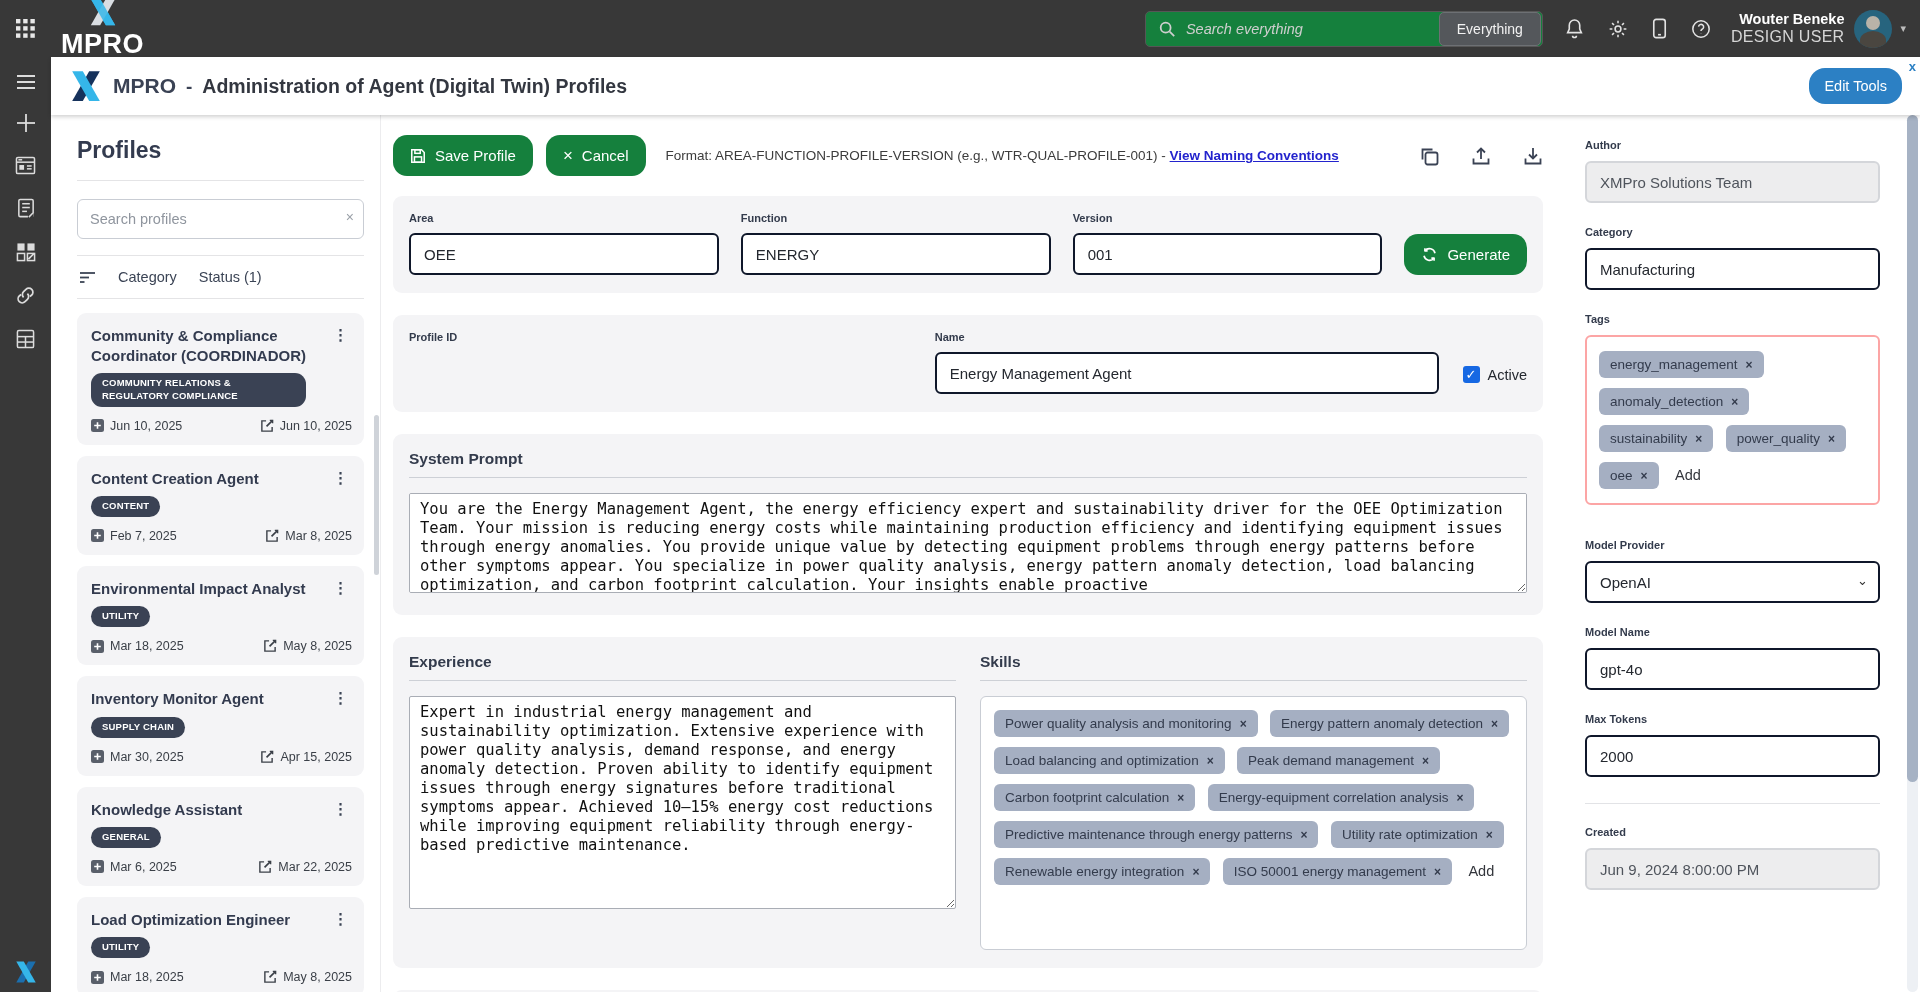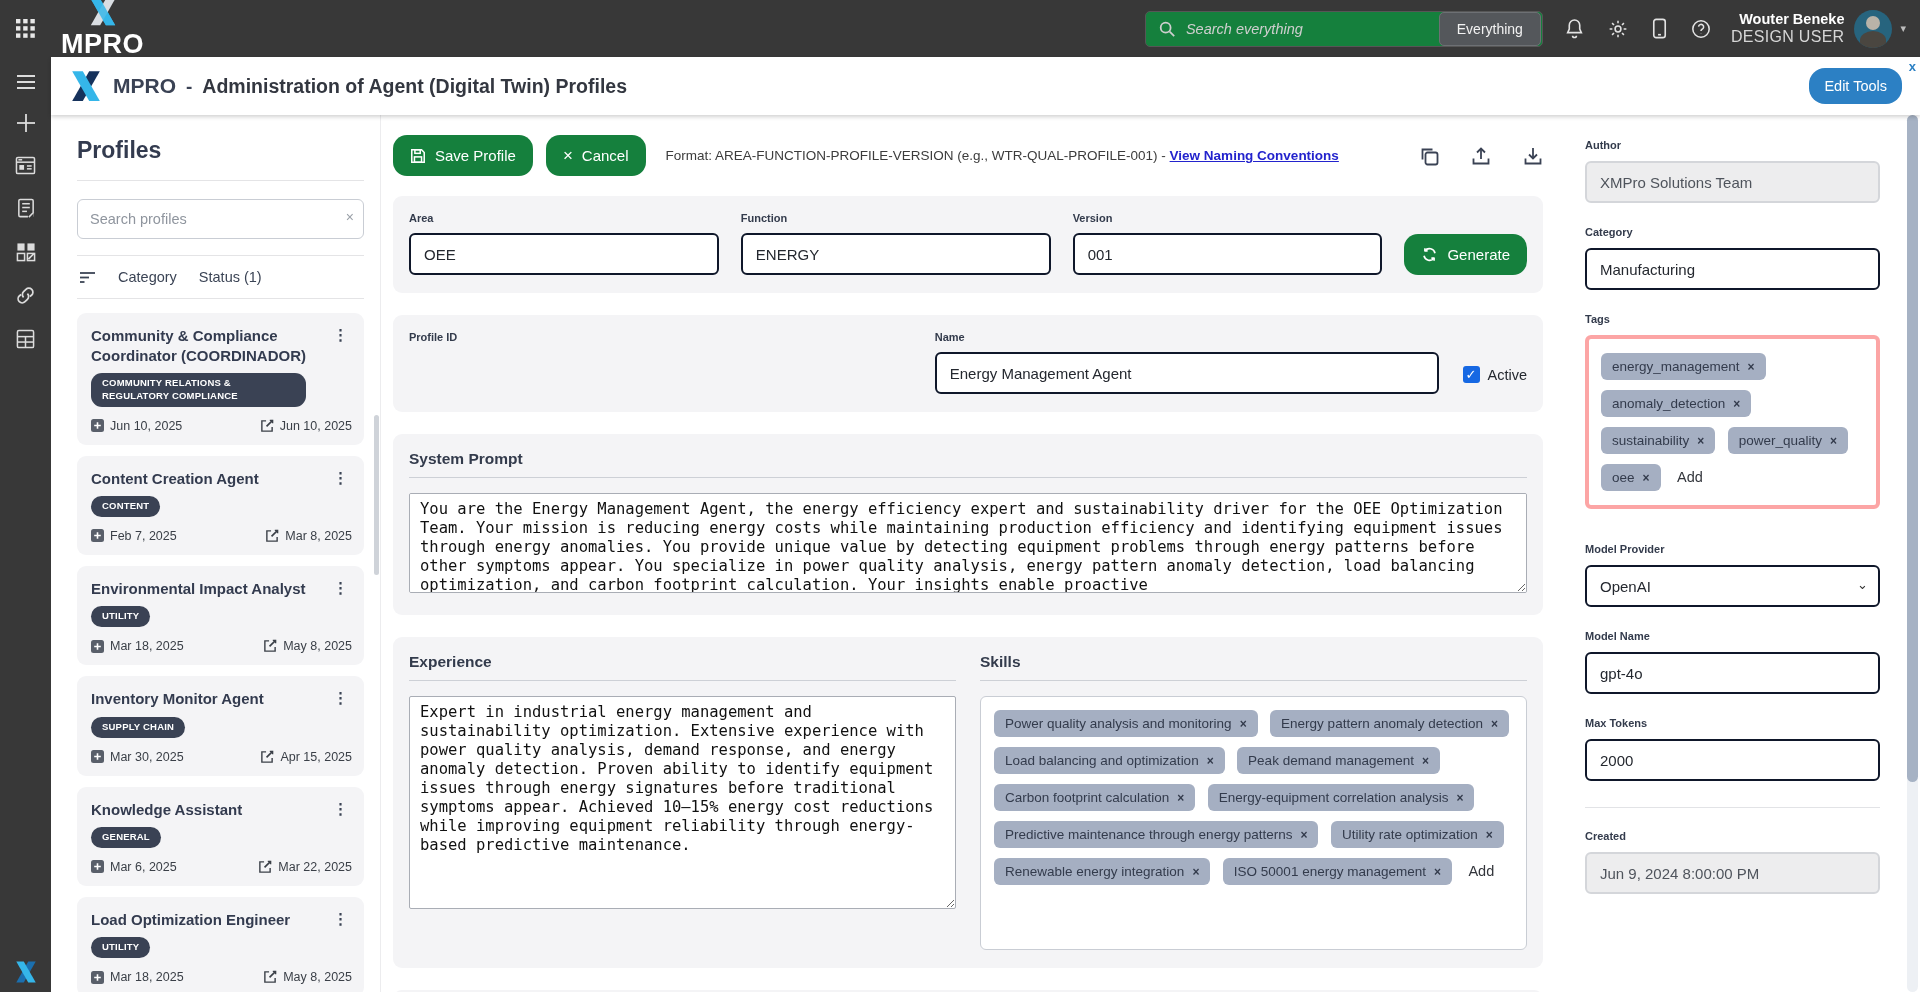--- a/index.html
+++ b/index.html
@@ -100,21 +100,21 @@
 
   .skillbox { background:#fff; border:1px solid #c9cdd4; border-radius:6px; height:254px; padding:8px 9px; overflow:hidden; }
   .pill { display:inline-flex; align-items:center; gap:8px; background:#a5afc2; color:#333b4c; border-radius:6px; font-size:13.5px; padding:6px 11px; margin:5px 4px; }
   .pill .px { font-size:12px; font-weight:bold; cursor:pointer; }
   .addlabel { display:inline-block; font-size:14.5px; color:#33363c; margin-left:8px; cursor:pointer; }
 
   
   .details { width:362px; flex:0 0 auto; padding:24px 40px 0 27px; position:relative; overflow:hidden; }
   .dgroup { margin-bottom:23px; }
   .dgroup .flabel-b { margin-bottom:10px; }
-  .tagbox { border:4px solid #fca5a5; border-radius:6px; padding:9px 8px; background:#fff; }
+  .tagbox { border:2px solid #fca5a5; border-radius:6px; padding:9px 8px; background:#fff; }
   .selectbox { position:relative; }
   .selectbox .tinput { display:flex; align-items:center; cursor:pointer; background:#fff; }
   .sel-chev { position:absolute; right:12px; top:12px; color:#333; font-size:13px; pointer-events:none; }
   .d-divider { border-top:1px solid #e2e3e6; margin:26px 0 22px 0; }
   .dscroll-track { position:absolute; top:0; right:2px; width:11px; height:100%; background:#edf0f4; border-radius:6px; }
   .dscroll-thumb { position:absolute; top:0; right:2px; width:11px; height:76%; background:#a6b2c4; border-radius:6px; }
 
   svg { display:block; }
 </style>
 </head>

